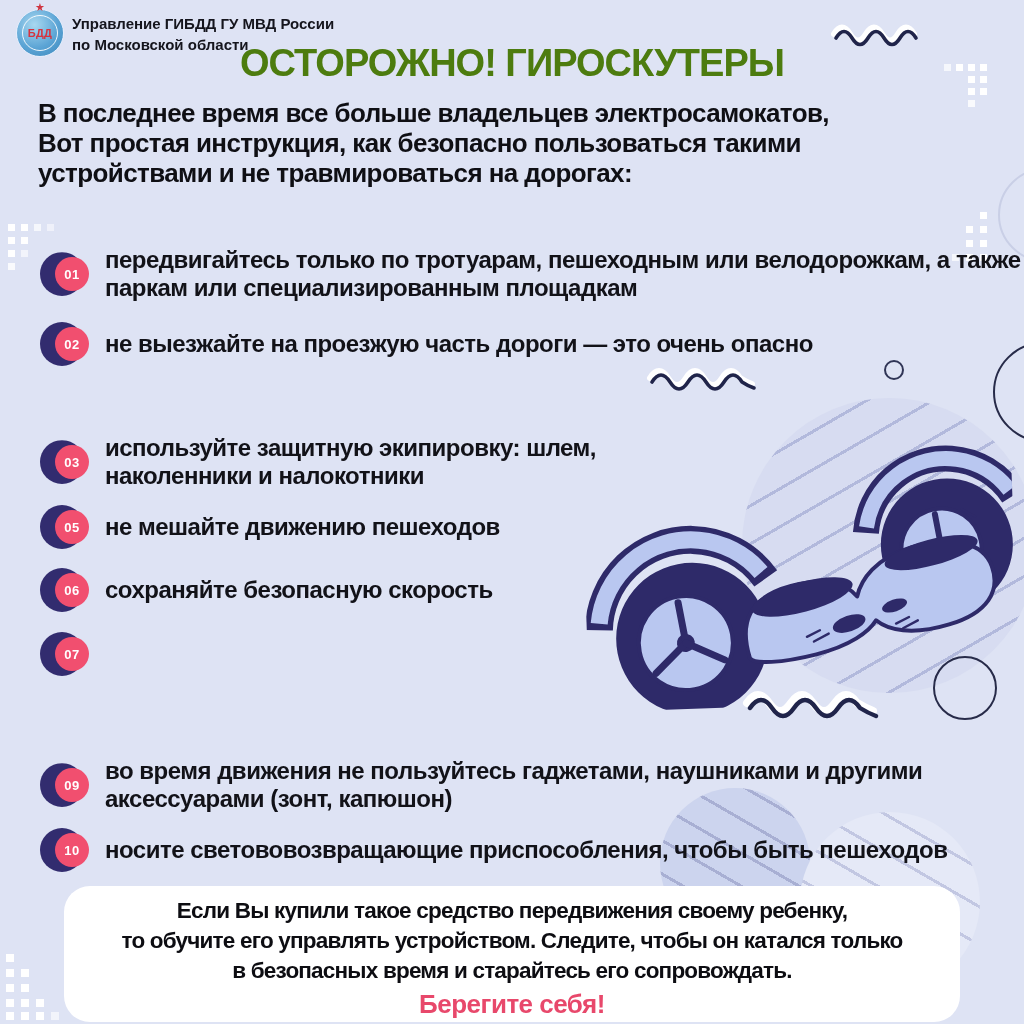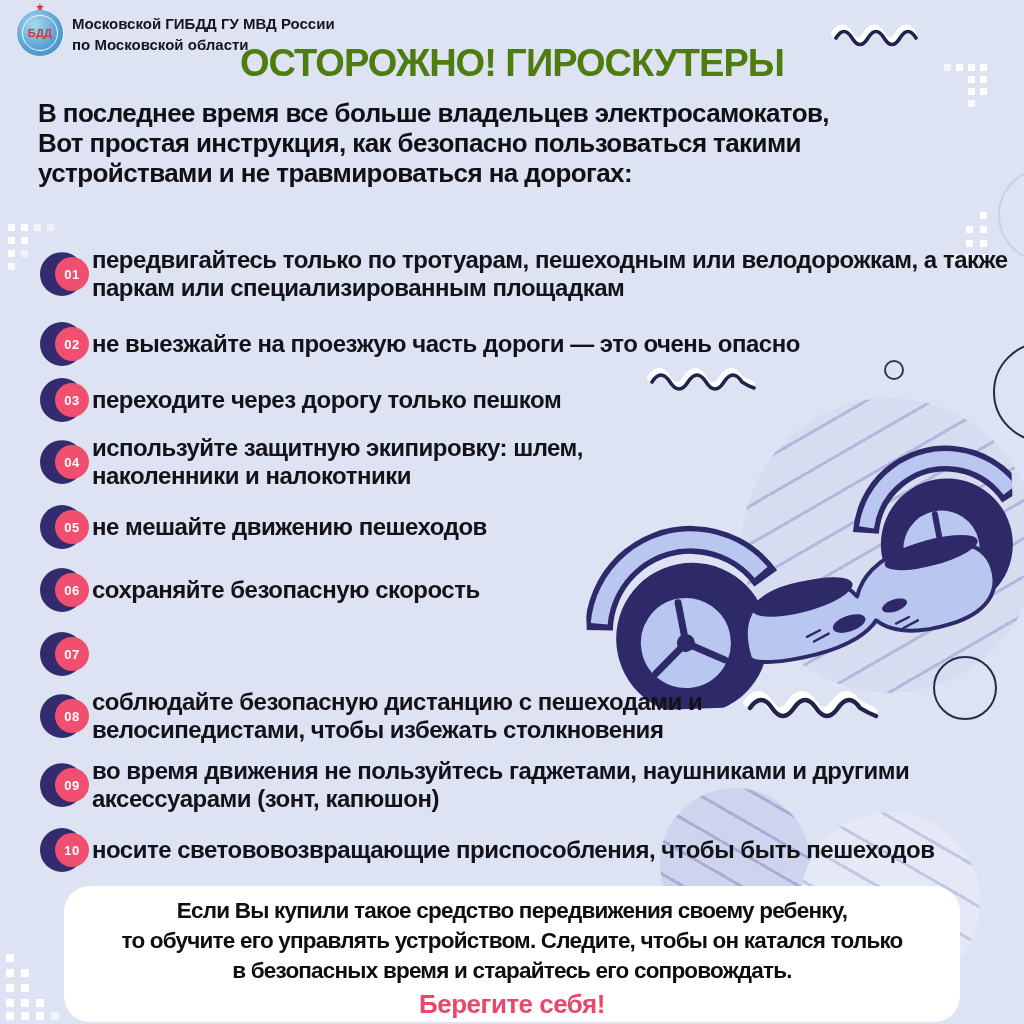--- a/index.html
+++ b/index.html
@@ -16,21 +16,21 @@
   .logo-text{color:#d6333f;font-weight:800;font-size:11px;letter-spacing:.3px;}
   .org{position:absolute;left:72px;top:13px;font-size:15px;font-weight:600;color:#15151d;line-height:1.4;z-index:2;}
   .title{position:absolute;left:0;right:0;top:42px;text-align:center;font-size:38px;font-weight:800;
     color:#4d7c0f;letter-spacing:-1px;z-index:2;}
 
   
   .intro{position:absolute;left:38px;top:98px;z-index:2;font-size:26px;font-weight:700;color:#0f0f14;
     line-height:1.16;letter-spacing:-0.6px;white-space:nowrap;}
 
   
-  .item{position:absolute;left:40px;display:flex;align-items:center;z-index:2;}
+  .item{position:absolute;left:40px;display:flex;gap:13px;align-items:center;z-index:2;}
   .i1{top:246px}.i2{top:322px}.i3{top:378px}.i4{top:434px}.i5{top:505px}
   .i6{top:568px}.i7{top:632px}.i8{top:688px}.i9{top:757px}.i10{top:828px}
   .badge{position:relative;width:52px;height:44px;flex:0 0 52px;}
   .badge .navy{position:absolute;left:0;top:0;width:44px;height:44px;border-radius:50%;
     background:#322c6f;clip-path:inset(0 5px 0 0);}
   .badge .pink{position:absolute;left:15px;top:5px;width:34px;height:34px;border-radius:50%;
     background:#f14f6f;color:#fff;font-size:13px;font-weight:700;
     display:flex;align-items:center;justify-content:center;letter-spacing:.4px;}
   .txt{font-size:24px;font-weight:700;color:#121218;line-height:1.18;letter-spacing:-0.5px;max-width:900px;}
   .i4 .txt{max-width:520px}.i8 .txt{max-width:650px}.i1 .txt{max-width:920px}.i9 .txt{max-width:920px}
@@ -169,21 +169,21 @@
     </g>
   </svg>
 
   <div class="logo">
     <span class="logo-star">★</span>
     <span class="logo-inner">
         <span class="logo-text">БДД</span>
       </span>
   </div>
   <div class="org">
-    <div>Московской ГИБДД ГУ МВД России</div>
+    <div>Управление ГИБДД ГУ МВД России</div>
     <div>по Московской области</div>
   </div>
   <div class="title">ОСТОРОЖНО! ГИРОСКУТЕРЫ</div>
 
   <div class="intro">
     <div>В последнее время все больше владельцев электросамокатов,</div>
     <div>Вот простая инструкция, как безопасно пользоваться такими</div>
     <div>устройствами и не травмироваться на дорогах:</div>
   </div>
 
@@ -194,32 +194,25 @@
       </div>
     <div class="txt">передвигайтесь только по тротуарам, пешеходным или велодорожкам, а также паркам или специализированным площадкам</div>
   </div>
   <div class="item i2">
     <div class="badge">
         <div class="navy"></div>
         <div class="pink">02</div>
       </div>
     <div class="txt">не выезжайте на проезжую часть дороги — это очень опасно</div>
   </div>
-  <div class="item i3">
+  <div class="item i4">
     <div class="badge">
         <div class="navy"></div>
         <div class="pink">03</div>
       </div>
-    <div class="txt">переходите через дорогу только пешком</div>
-  </div>
-  <div class="item i4">
-    <div class="badge">
-        <div class="navy"></div>
-        <div class="pink">04</div>
-      </div>
     <div class="txt">используйте защитную экипировку: шлем, наколенники и налокотники</div>
   </div>
   <div class="item i5">
     <div class="badge">
         <div class="navy"></div>
         <div class="pink">05</div>
       </div>
     <div class="txt">не мешайте движению пешеходов</div>
   </div>
   <div class="item i6">
@@ -227,27 +220,20 @@
         <div class="navy"></div>
         <div class="pink">06</div>
       </div>
     <div class="txt">сохраняйте безопасную скорость</div>
   </div>
   <div class="item i7">
     <div class="badge">
         <div class="navy"></div>
         <div class="pink">07</div>
       </div>
-  </div>
-  <div class="item i8">
-    <div class="badge">
-        <div class="navy"></div>
-        <div class="pink">08</div>
-      </div>
-    <div class="txt">соблюдайте безопасную дистанцию с пешеходами и велосипедистами, чтобы избежать столкновения</div>
   </div>
   <div class="item i9">
     <div class="badge">
         <div class="navy"></div>
         <div class="pink">09</div>
       </div>
     <div class="txt">во время движения не пользуйтесь гаджетами, наушниками и другими аксессуарами (зонт, капюшон)</div>
   </div>
   <div class="item i10">
     <div class="badge">

